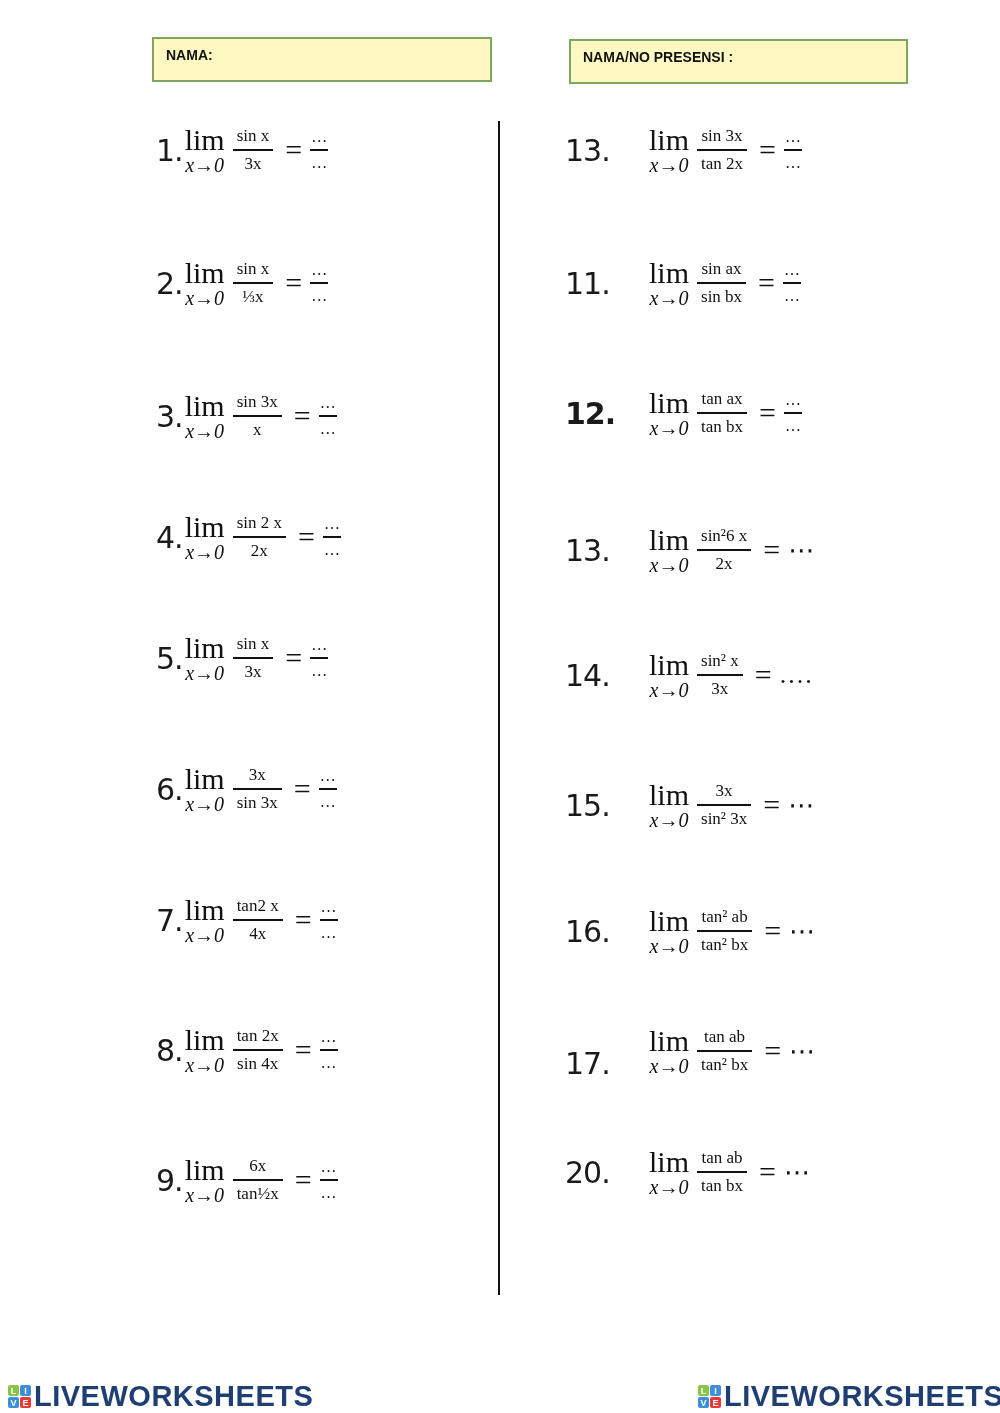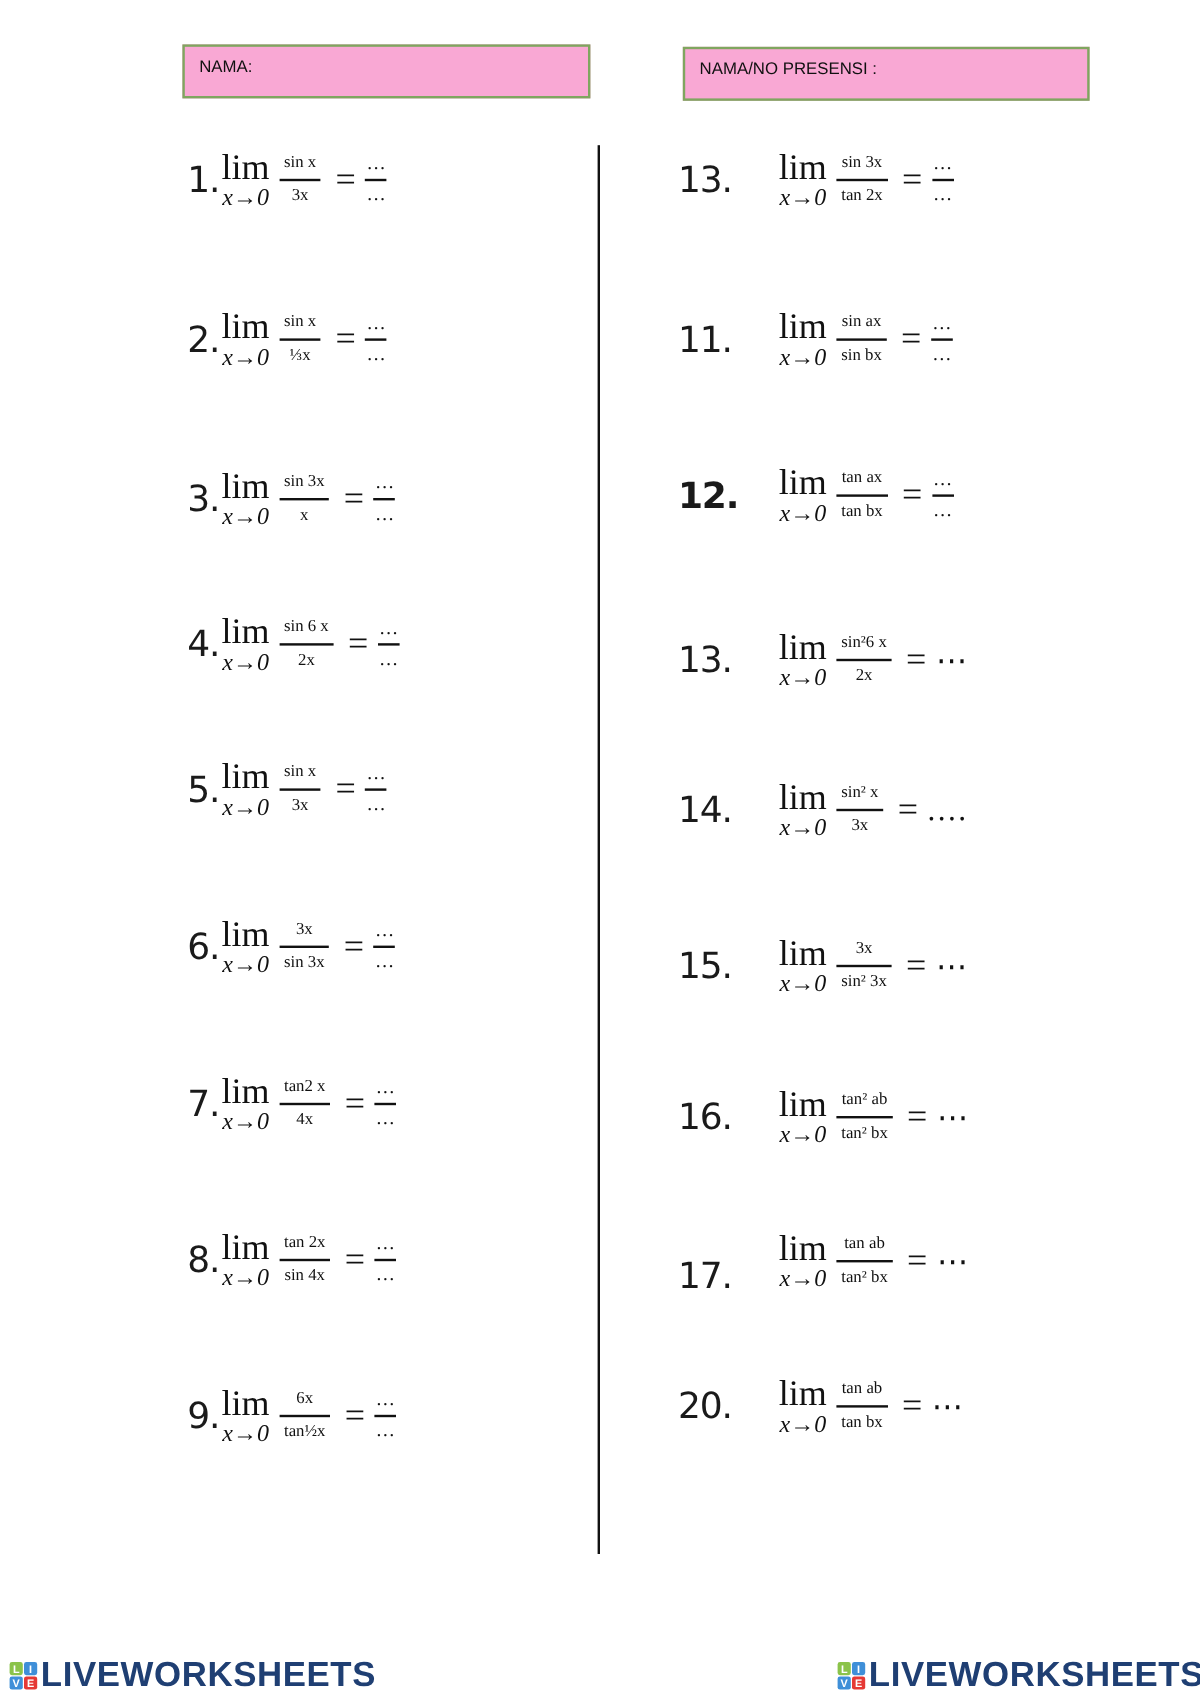--- a/index.html
+++ b/index.html
@@ -1,27 +1,27 @@
 <!DOCTYPE html>
 <html><head>
 <meta charset="utf-8">
 <style>
   html, body { margin:0; padding:0; background:#fff; }
   body { width:1000px; height:1413px; position:relative; overflow:hidden;
          font-family:"Liberation Sans", sans-serif; color:#111; }
-  .hdr-box { position:absolute; border:2px solid #7fa65f; box-sizing:border-box; background:#f9a8d4; }
+  .hdr-box { position:absolute; border:2px solid #7fa65f; box-sizing:border-box; background:#fef9c3;font-weight:bold; }
   .hdr-box span { position:absolute; left:12px; top:8px; font-size:14px; color:#111; }
   .divider { position:absolute; left:498px; top:121px; width:2px; height:1174px; background:#111; }
   .prob { position:absolute; display:flex; align-items:center; height:70px; }
   .num { font-family:"DejaVu Sans", sans-serif; font-size:30px; color:#1a1a1a; letter-spacing:-1px; }
   .lim { display:inline-flex; flex-direction:column; align-items:center; margin:0 4px 0 2px; font-family:"Liberation Serif", serif; }
   .lim .l { font-size:30px; line-height:30px; }
   .lim .s { font-size:20px; line-height:20px; font-style:italic; }
   .frac { display:inline-flex; flex-direction:column; align-items:center; margin:0 4px; font-family:"Liberation Serif", serif; }
-  .frac .n, .frac .d { font-size:14px; line-height:26px; padding:0 4px; white-space:nowrap; }
+  .frac .n, .frac .d { font-size:17px; line-height:26px; padding:0 4px; white-space:nowrap; }
   .frac .bar { height:2px; background:#111; align-self:stretch; }
   .eq { font-family:"Liberation Serif", serif; font-size:30px; margin:0 8px; }
   .ans { display:inline-flex; flex-direction:column; align-items:center; font-family:"Liberation Serif", serif; font-size:16px; line-height:16px; }
   .ans .bar { width:18px; height:2px; background:#111; margin:4px 0; }
   .ans-inline { font-family:"Liberation Serif", serif; font-size:26px; letter-spacing:2px; }
   .logo { position:absolute; top:1380px; display:flex; align-items:center; }
   .logo-icon { display:grid; grid-template-columns:11px 11px; grid-template-rows:11px 11px; gap:1px; margin-right:3px; }
   .logo-icon div { font-size:9px; font-weight:bold; color:#fff; display:flex; align-items:center; justify-content:center; font-family:"Liberation Sans", sans-serif; border-radius:2px; }
   .logo-text { font-family:"Liberation Sans", sans-serif; font-weight:bold; font-size:29px; color:#1f3f73; letter-spacing:0.5px; }
 </style>
@@ -92,21 +92,21 @@
          <span>…</span>
        </span>
     </div>
     <div class="prob" style="left: 156px; top: 502px;">
     <span class="num" style="">4.</span>
     <span class="lim">
       <span class="l">lim</span>
       <span class="s">x→0</span>
     </span>
     <span class="frac">
-      <span class="n">sin 6 x</span>
+      <span class="n">sin 2 x</span>
       <span class="bar"></span>
       <span class="d">2x</span>
     </span>
     <span class="eq">=</span>
     <span class="ans">
          <span>…</span>
          <span class="bar"></span>
          <span>…</span>
        </span>
     </div>

